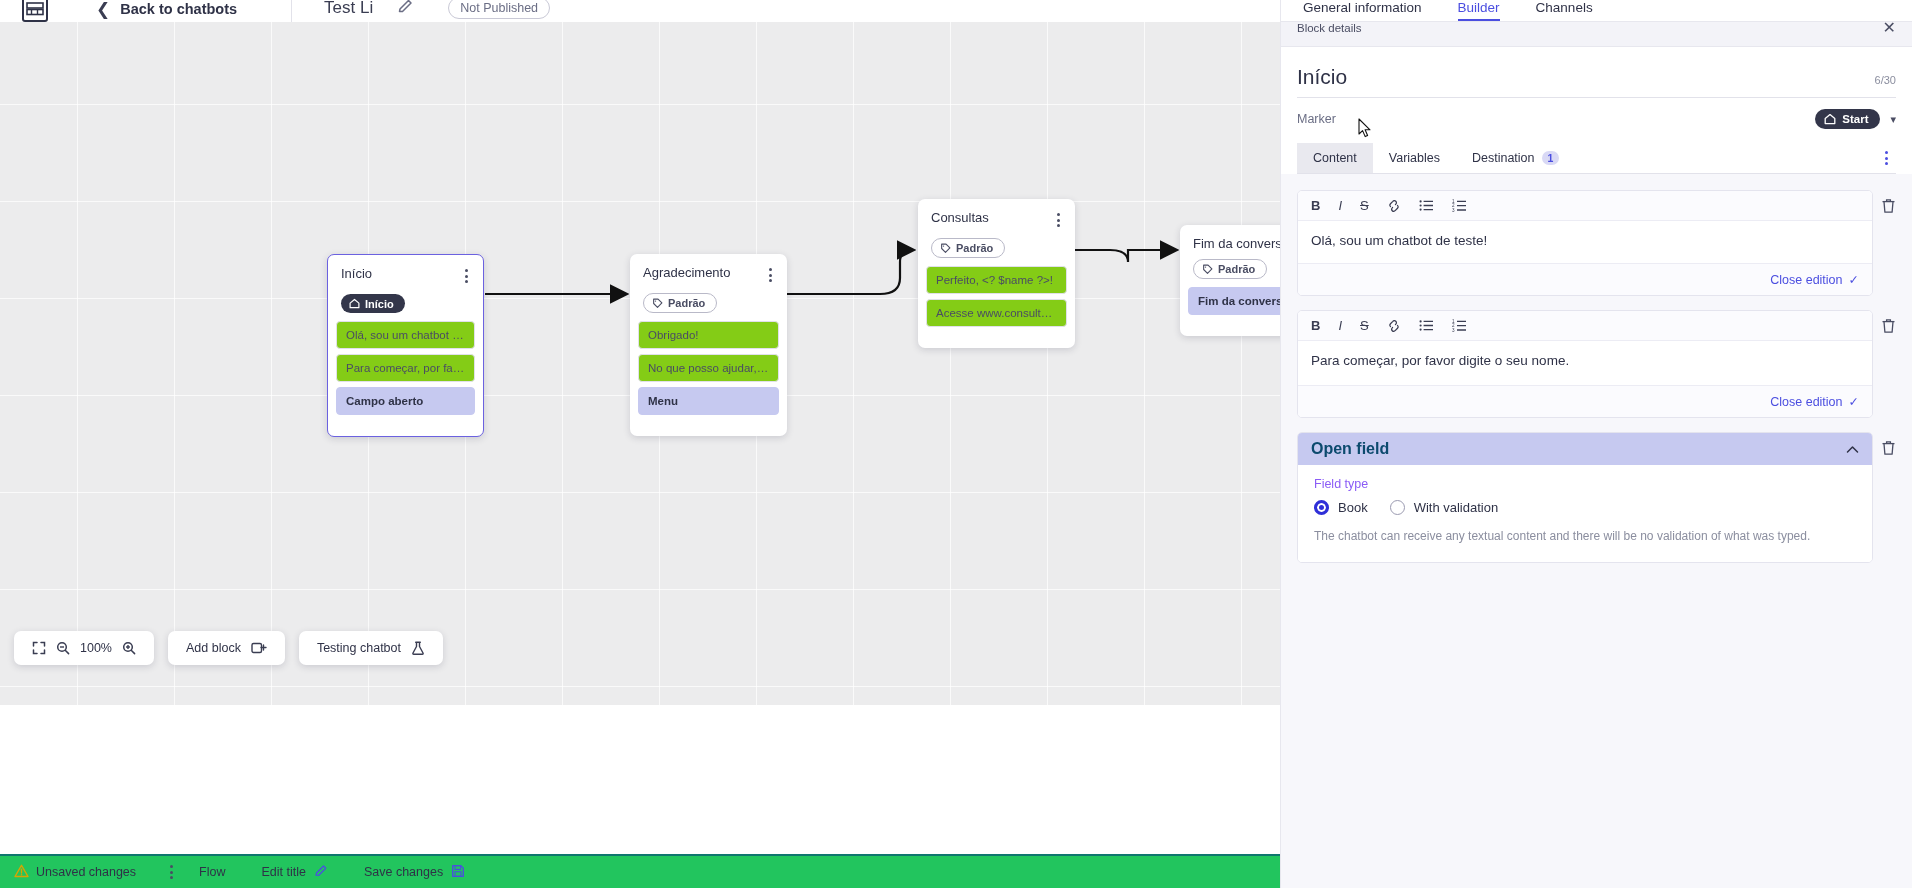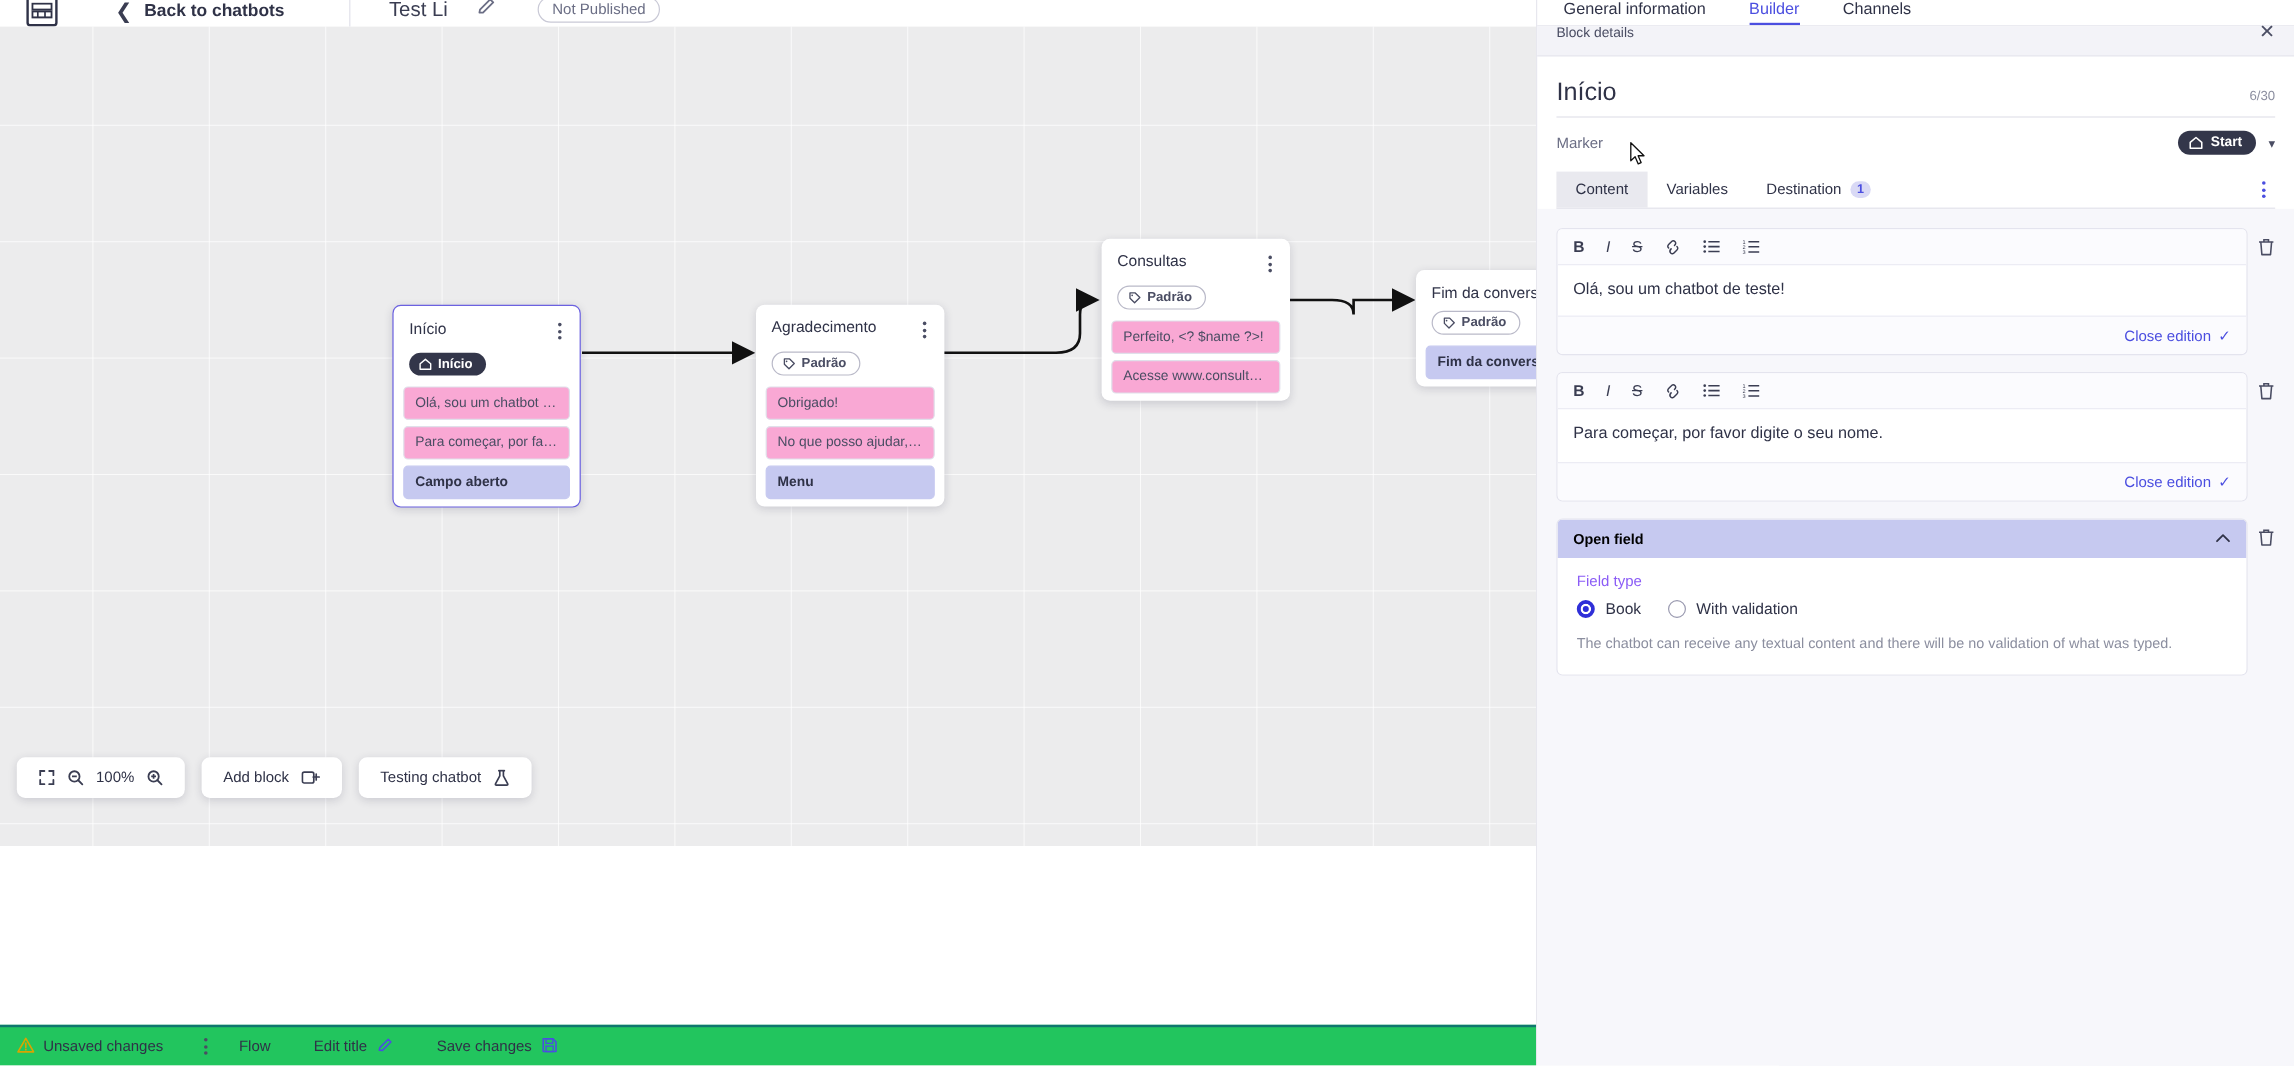--- a/index.html
+++ b/index.html
@@ -48,21 +48,21 @@
     background-size: 97px 97px;
     background-position: -20px -15px;
     overflow: hidden;
   }
   .edges { position: absolute; inset: 0; width: 1280px; height: 683px; }
 
   
   .block {
     position: absolute; background: #fff; border-radius: 7px;
     box-shadow: 0 2px 7px rgba(40,40,70,.17);
-    padding-bottom: 6px;
+    padding-bottom: 21px;
   }
   .block.selected { border: 1.5px solid #6b61e0; }
   .block-head {
     display: flex; align-items: flex-start; justify-content: space-between;
     padding: 11px 11px 0 13px;
   }
   .block-title { font-size: 13px; color: #2f3247; font-weight: normal; }
   .kebab { display: flex; flex-direction: column; gap: 2.5px; padding: 3px 4px; cursor: pointer; }
   .kebab i { width: 3px; height: 3px; border-radius: 50%; background: #4a4d63; display: block; }
 
@@ -71,21 +71,21 @@
     color: #fff; border-radius: 11px; padding: 3.5px 11px 3.5px 8px;
     font-size: 11px; font-weight: bold; margin: 8px 0 0 13px;
   }
   .tag-default {
     display: inline-flex; align-items: center; gap: 5px; background: #fff;
     color: #4a4d63; border: 1px solid #b9b9c8; border-radius: 11px;
     padding: 3px 11px 3px 8px; font-size: 11px; margin: 8px 0 0 13px; font-weight: bold;
   }
   .rows { margin-top: 8px; display: flex; flex-direction: column; gap: 5px; padding: 0 8px; }
   .row {
-    border: 1px solid #e0e0ea; border-radius: 4px; background: #f9a8d4;
+    border: 1px solid #e0e0ea; border-radius: 4px; background: #84cc16;
     font-size: 11.5px; color: #4a4d63; padding: 7px 9px;
     white-space: nowrap; overflow: hidden; text-overflow: ellipsis;
   }
   .row.accent {
     background: #c6c9f0; border-color: #c6c9f0; color: #2f3247; font-weight: bold;
   }
 
   
   .bottom-tools {
     position: absolute; left: 14px; bottom: 40px; display: flex; gap: 14px; z-index: 20;
@@ -182,21 +182,21 @@
   .trash { color: #4a4d63; cursor: pointer; padding-top: 8px; }
 
   .openfield {
     flex: 1; background: #fff; border-radius: 5px; overflow: hidden;
     border: 1px solid #e4e4ee;
   }
   .of-head {
     background: #c6c9f0; display: flex; align-items: center; justify-content: space-between;
     padding: 7px 13px;
   }
-  .of-title { font-size: 12px; color: #000000; font-weight: bold; }
+  .of-title { font-size: 16px; color: #0c4a6e; font-weight: bold; }
   .of-body { padding: 12px 16px 16px 16px; background: #fff; }
   .of-lbl { font-size: 12.5px; color: #8b5cf6; margin-bottom: 9px; }
   .radios { display: flex; align-items: center; gap: 22px; }
   .radio { display: flex; align-items: center; gap: 9px; cursor: pointer; }
   .rdot { width: 15px; height: 15px; border-radius: 50%; border: 1.5px solid #9a9ab0; background:#fff; }
   .rdot.on { border: 3px solid #2f2fd8; background: #2f2fd8; box-shadow: inset 0 0 0 2px #fff; }
   .rlabel { font-size: 13px; color: #2f3247; }
   .of-desc { font-size: 12px; color: #8b8e9f; line-height: 1.45; margin-top: 13px; }
 
   .addcontent {

